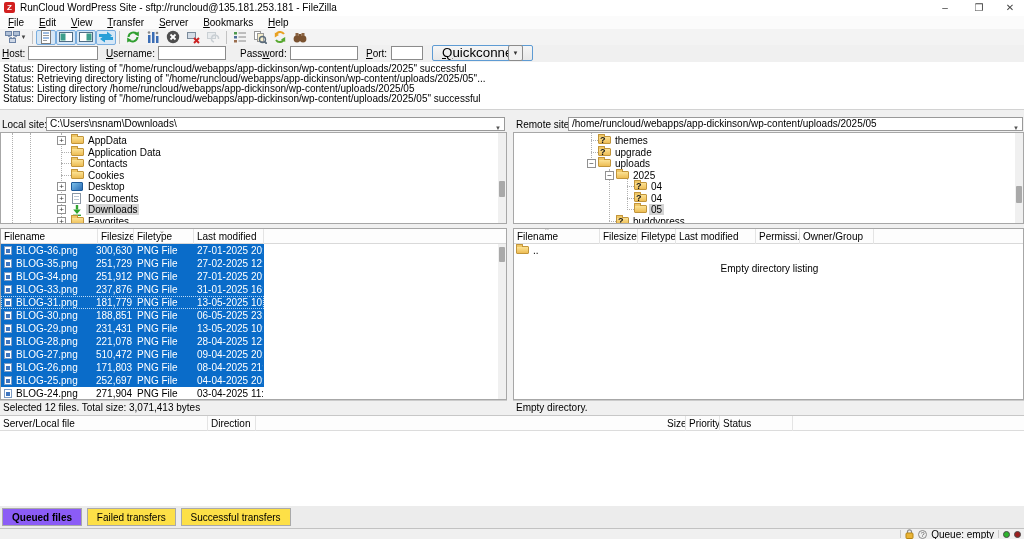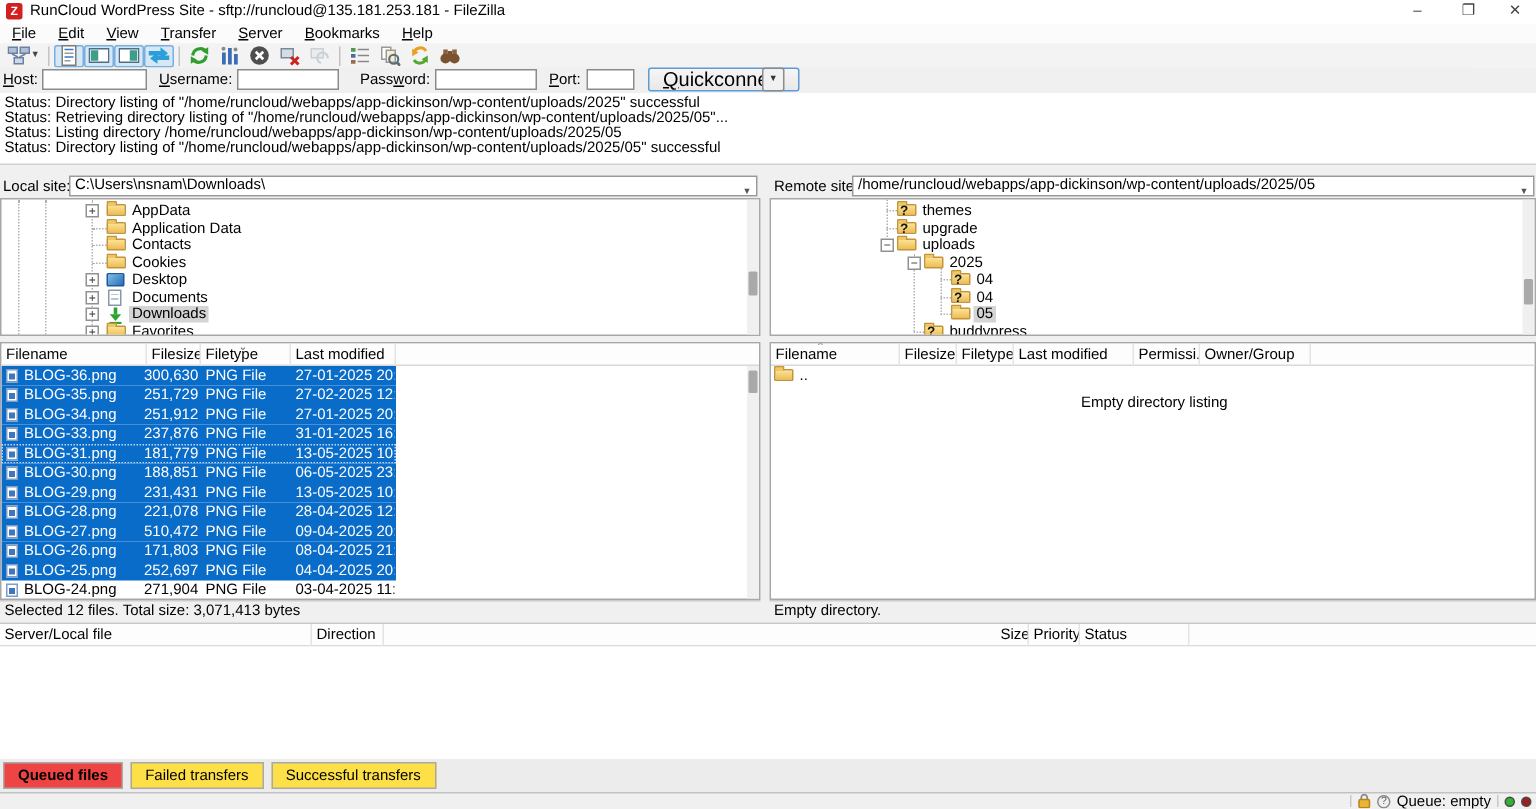--- a/index.html
+++ b/index.html
@@ -69,21 +69,21 @@
 .ficon{position:absolute;left:3px;top:2px;width:8px;height:9px;background:#fff;border:1px solid #7e9cc4}
 .ficon::after{content:"";position:absolute;left:1px;top:2px;right:1px;bottom:1px;background:#3f76c0}
 
 .pstatus{position:absolute;top:400px;height:13px;line-height:13px;background:#f0f0f0;border-top:1px solid #cbcbcb;padding:0 3px;white-space:nowrap;overflow:hidden}
 #qhead{left:0;top:415px;width:1024px;height:16px;background:#fdfdfd;border-top:1px solid #c7c7c7;border-bottom:1px solid #dcdcdc}
 #qhead .hc{height:16px;line-height:16px}
 #qbody{left:0;top:431px;width:1024px;height:75px;background:#fff}
 
 #tabs{left:0;top:506px;width:1024px;height:22px;background:#ececec;padding:2px 0 0 2px}
 .tab{display:inline-block;height:18px;line-height:17px;padding:0 9px;border:1px solid #a9a9a9;background:#fde047;margin-right:2px;vertical-align:top}
-.tab.active{background:#ef4444;font-weight:bold}
+.tab.active{background:#8b5cf6;font-weight:bold}
 
 #statusbar{left:0;top:528px;width:1024px;height:11px;background:#f0f0f0;border-top:1px solid #c2c2c2}
 #sbright{position:absolute;right:3px;top:0;height:10px;display:flex;align-items:center;gap:4px}
 .help{width:9px;height:9px;border:1px solid #8a8a8a;border-radius:50%;font-size:7px;line-height:8px;text-align:center;color:#555}
 .help::after{content:"?"}
 .led{width:7px;height:7px;border-radius:50%;border:1px solid #4a4a4a}
 .sbdiv{width:1px;height:8px;background:#c9c9c9}
 svg{display:block}
 </style>
 </head>

